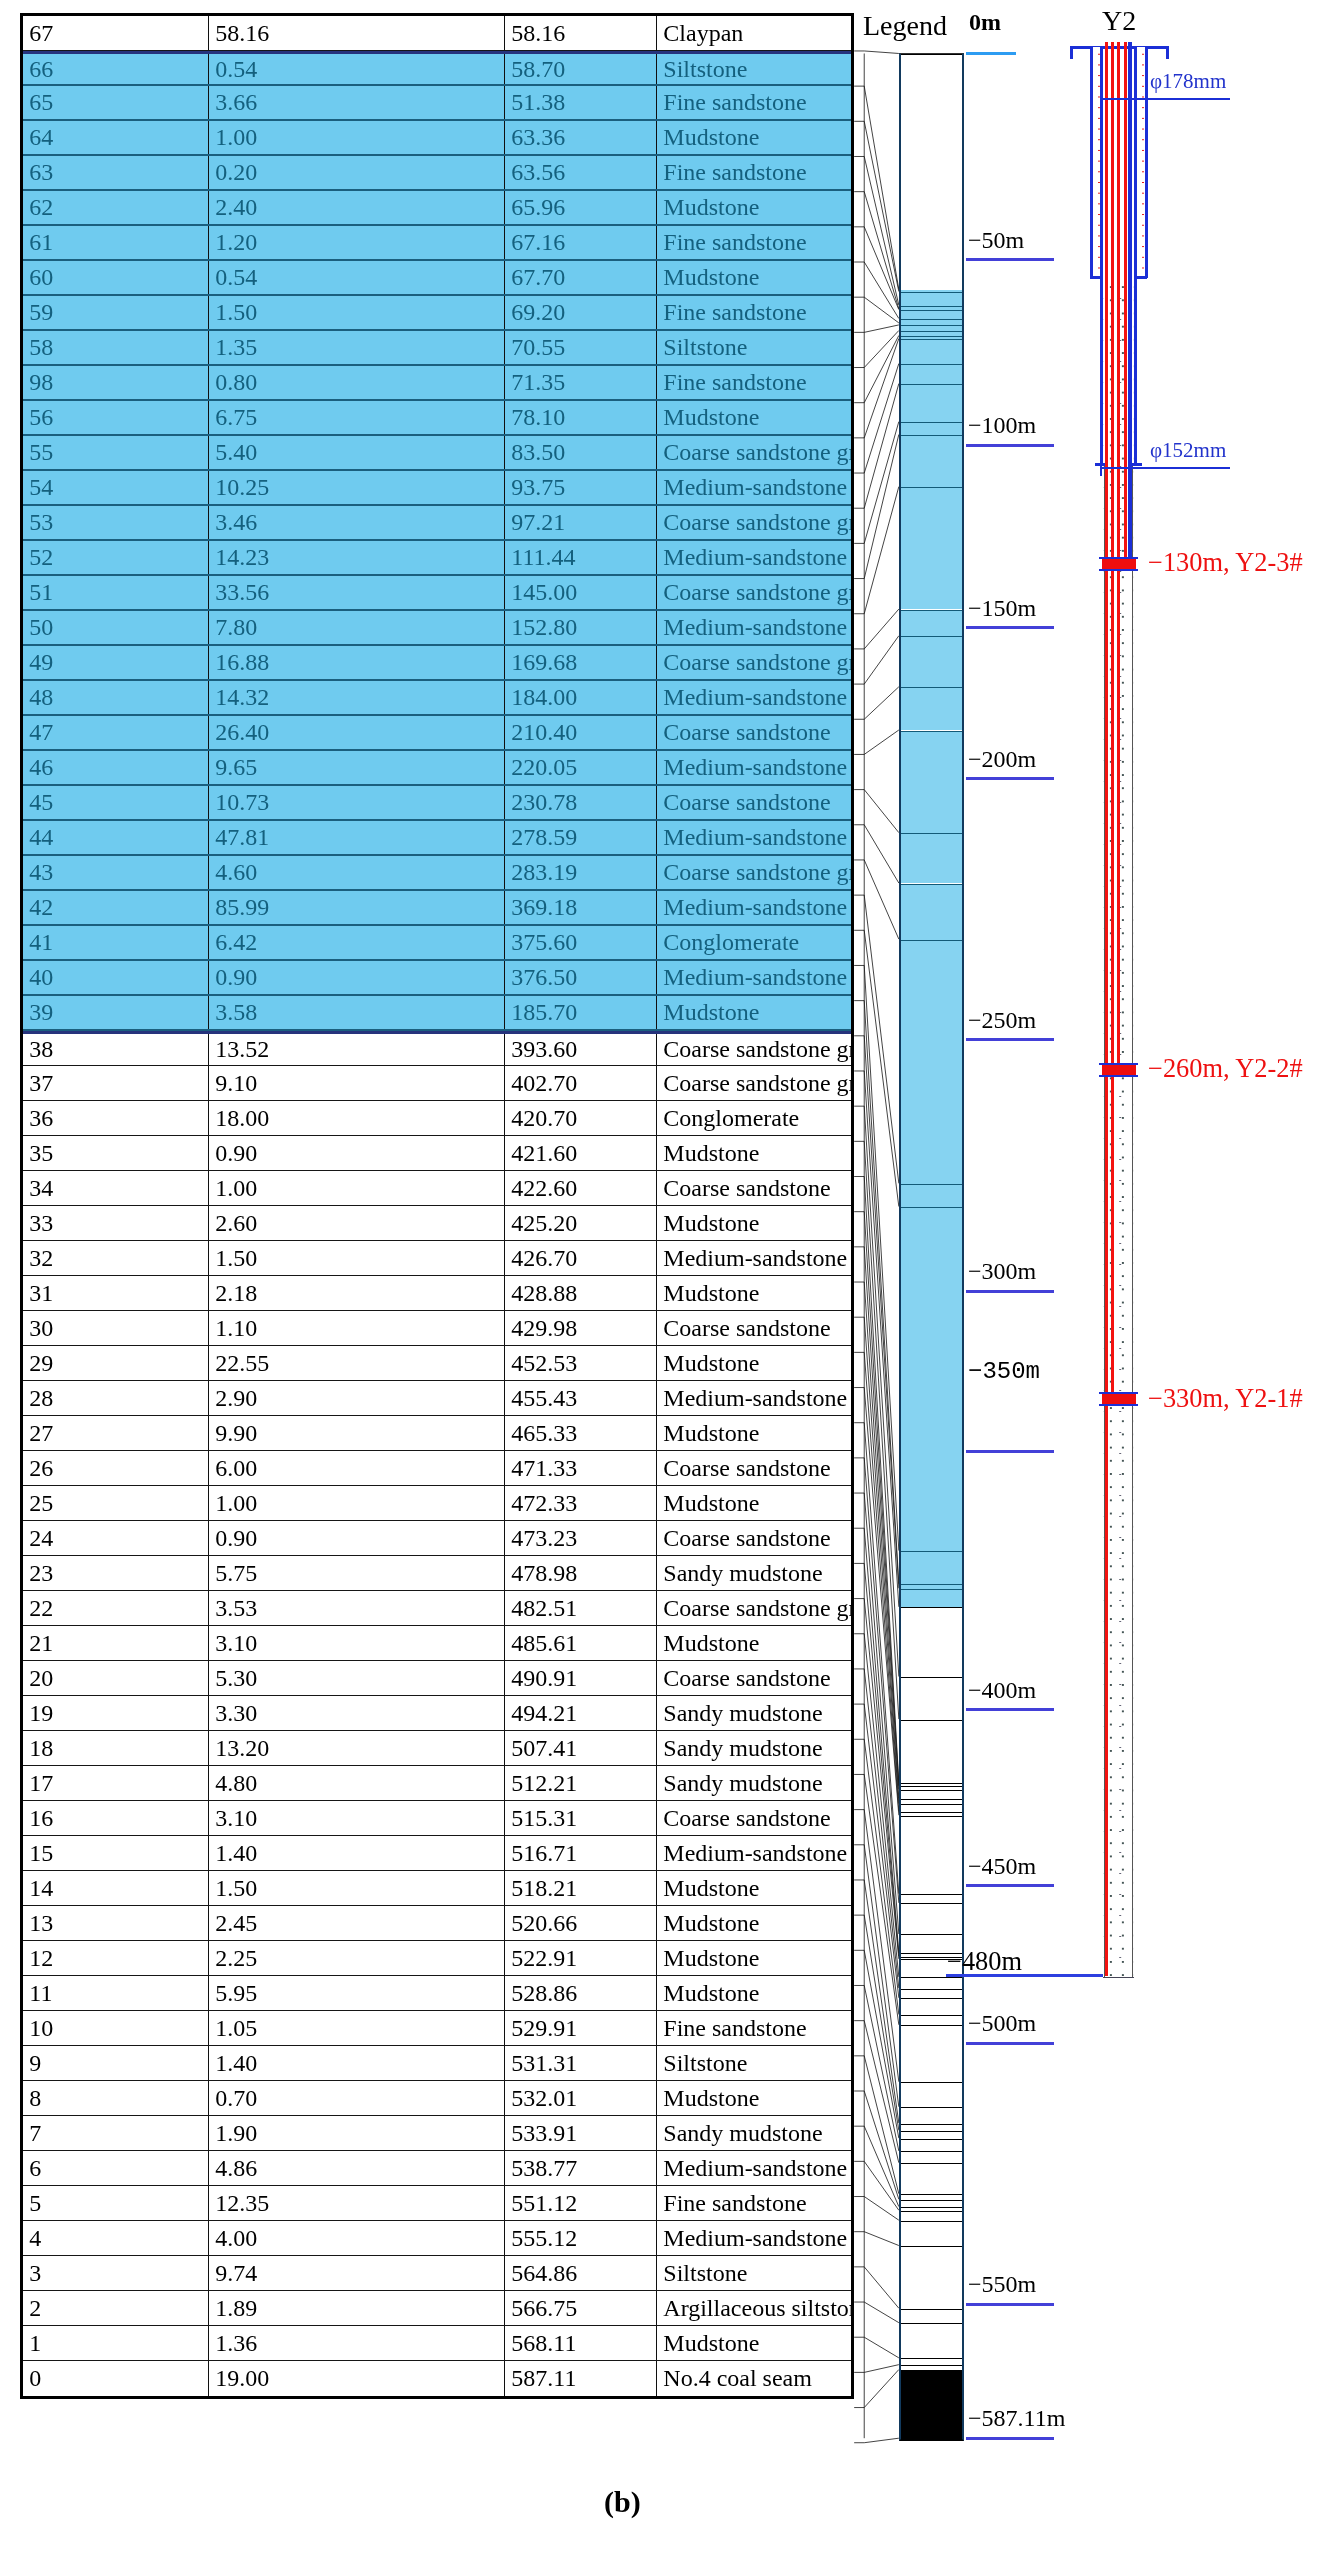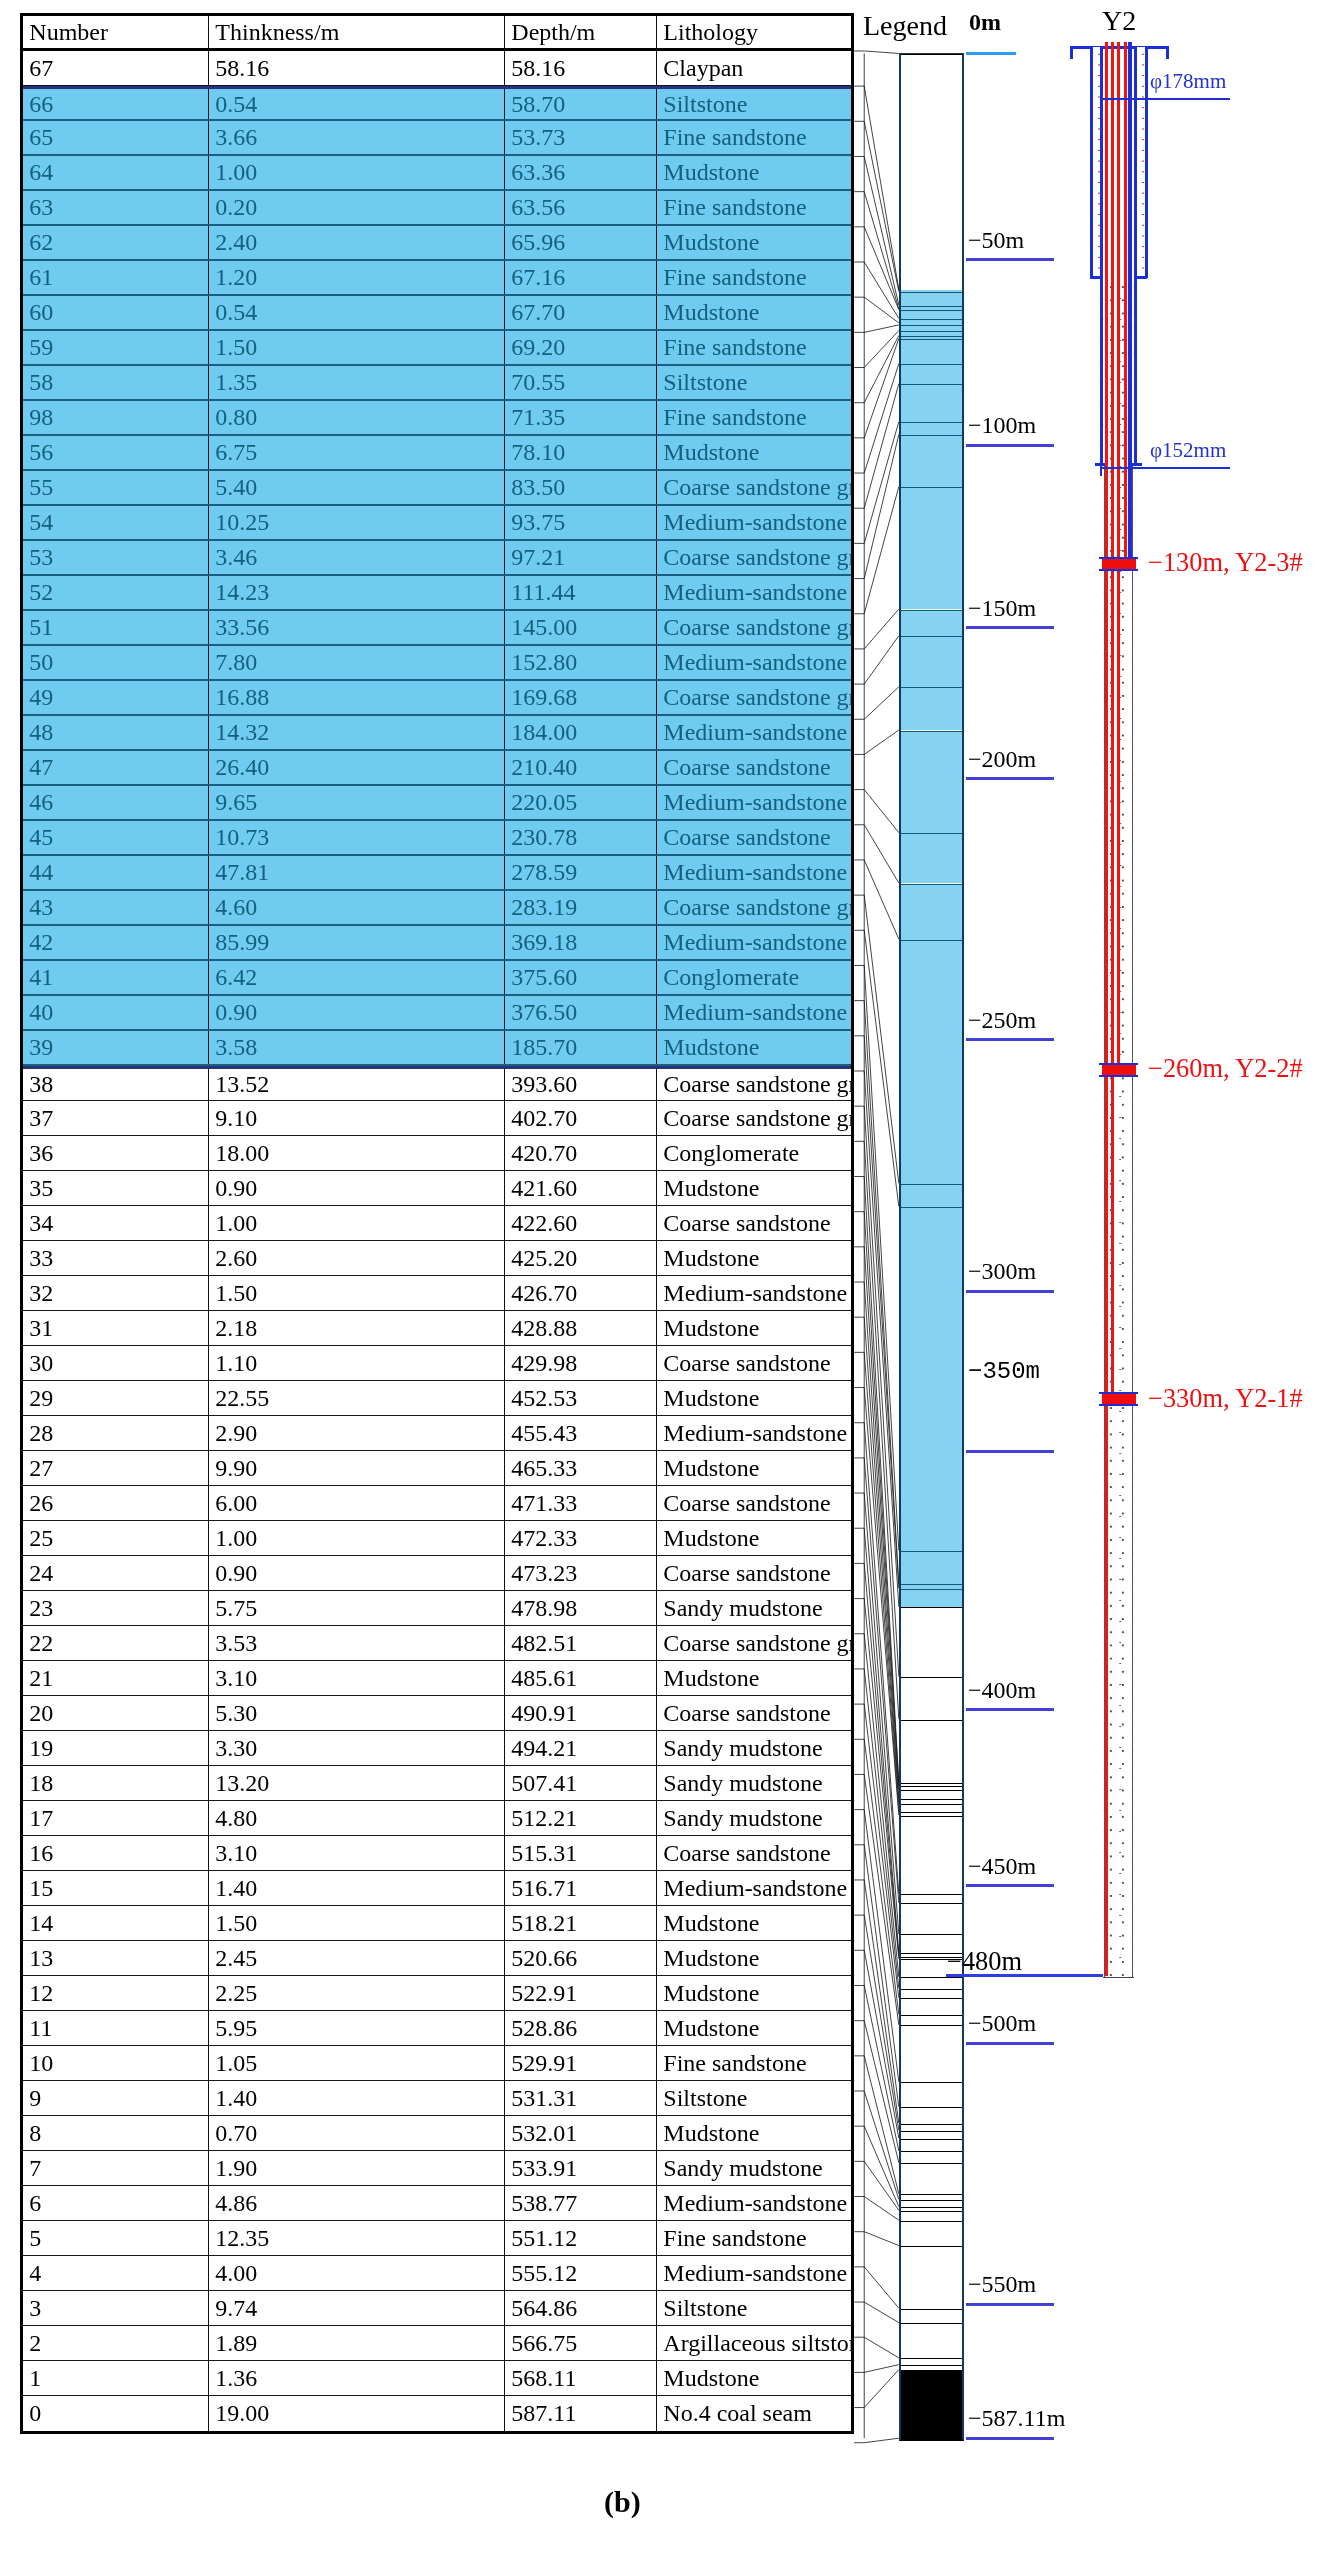--- a/index.html
+++ b/index.html
@@ -51,43 +51,37 @@
   #caption{position:absolute;left:604px;top:2485px;font-size:30px;font-weight:bold;color:#000;}
   #b480{position:absolute;left:947px;top:1946px;font-size:26.4px;color:#000;white-space:nowrap;}
   #b480u{position:absolute;left:946px;top:1974px;width:157px;height:3.1px;background:#2d3fe0;}
 </style>
 </head>
 <body>
 
 <div id="stage">
 
   <div id="lith-table">
-    <div class="trow hdr">
-      <div class="tcell c0">Number</div>
-      <div class="tcell c1">Thinkness/m</div>
-      <div class="tcell c2">Depth/m</div>
-      <div class="tcell c3">Lithology</div>
-    </div>
     <div id="table-body">
         <div class="trow rw">
           <div class="tcell c0">67</div>
           <div class="tcell c1">58.16</div>
           <div class="tcell c2">58.16</div>
           <div class="tcell c3">Claypan</div>
         </div>
         <div class="trow rw hl navy-top">
           <div class="tcell c0">66</div>
           <div class="tcell c1">0.54</div>
           <div class="tcell c2">58.70</div>
           <div class="tcell c3">Siltstone</div>
         </div>
         <div class="trow rw hl">
           <div class="tcell c0">65</div>
           <div class="tcell c1">3.66</div>
-          <div class="tcell c2">53.73</div>
+          <div class="tcell c2">51.38</div>
           <div class="tcell c3">Fine sandstone</div>
         </div>
         <div class="trow rw hl">
           <div class="tcell c0">64</div>
           <div class="tcell c1">1.00</div>
           <div class="tcell c2">63.36</div>
           <div class="tcell c3">Mudstone</div>
         </div>
         <div class="trow rw hl">
           <div class="tcell c0">63</div>

